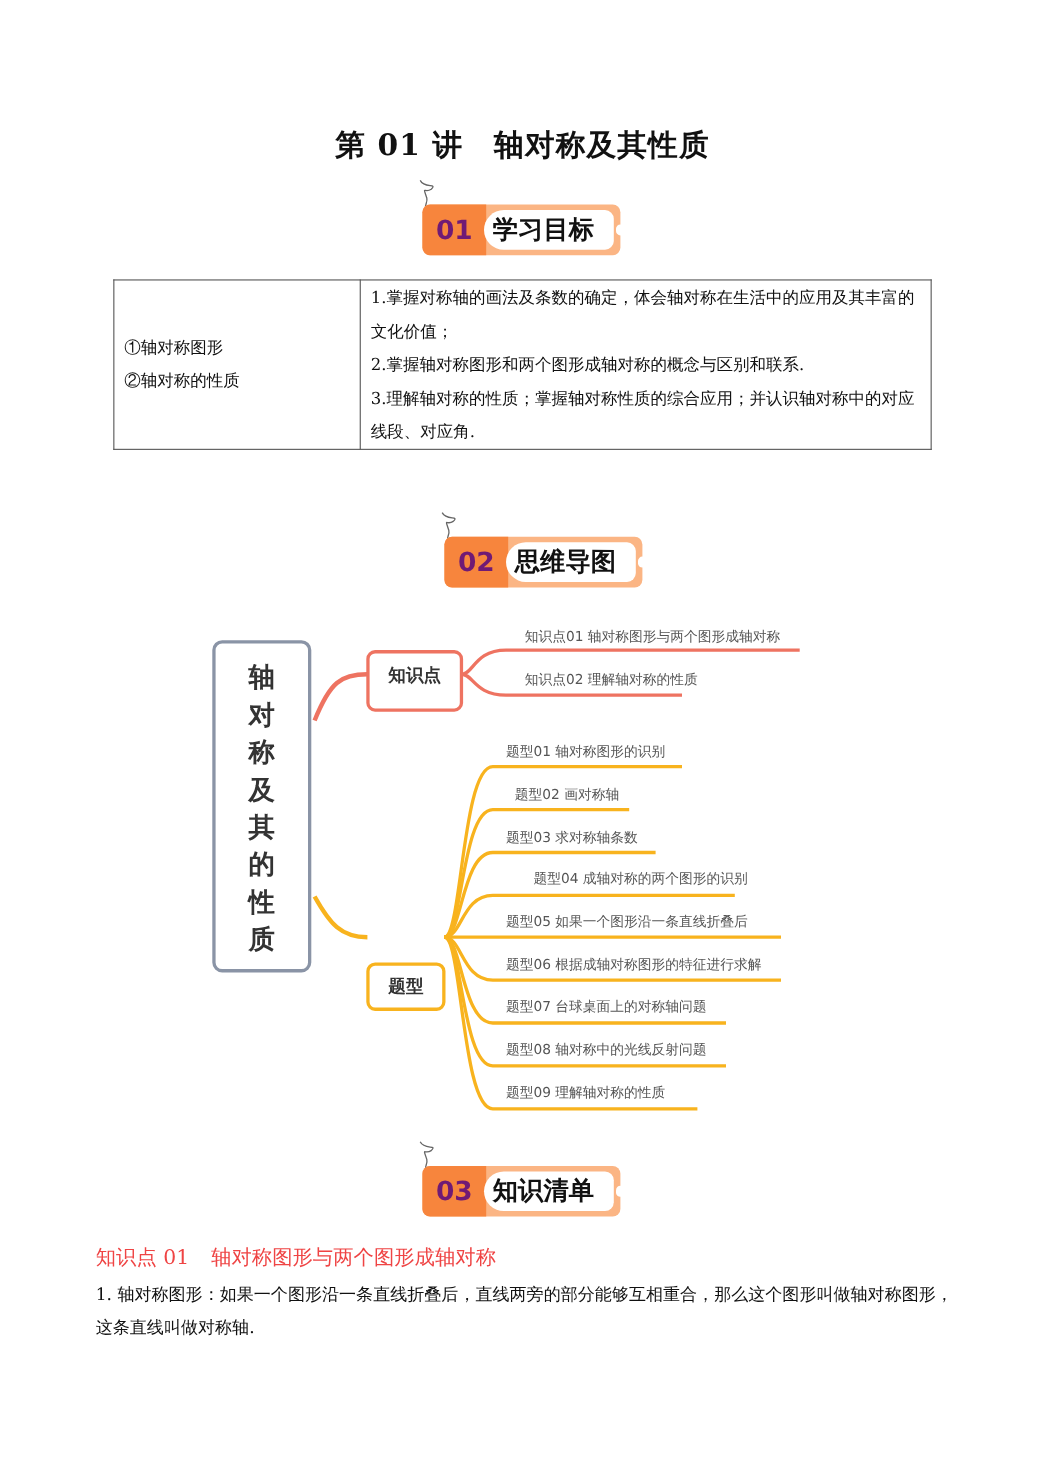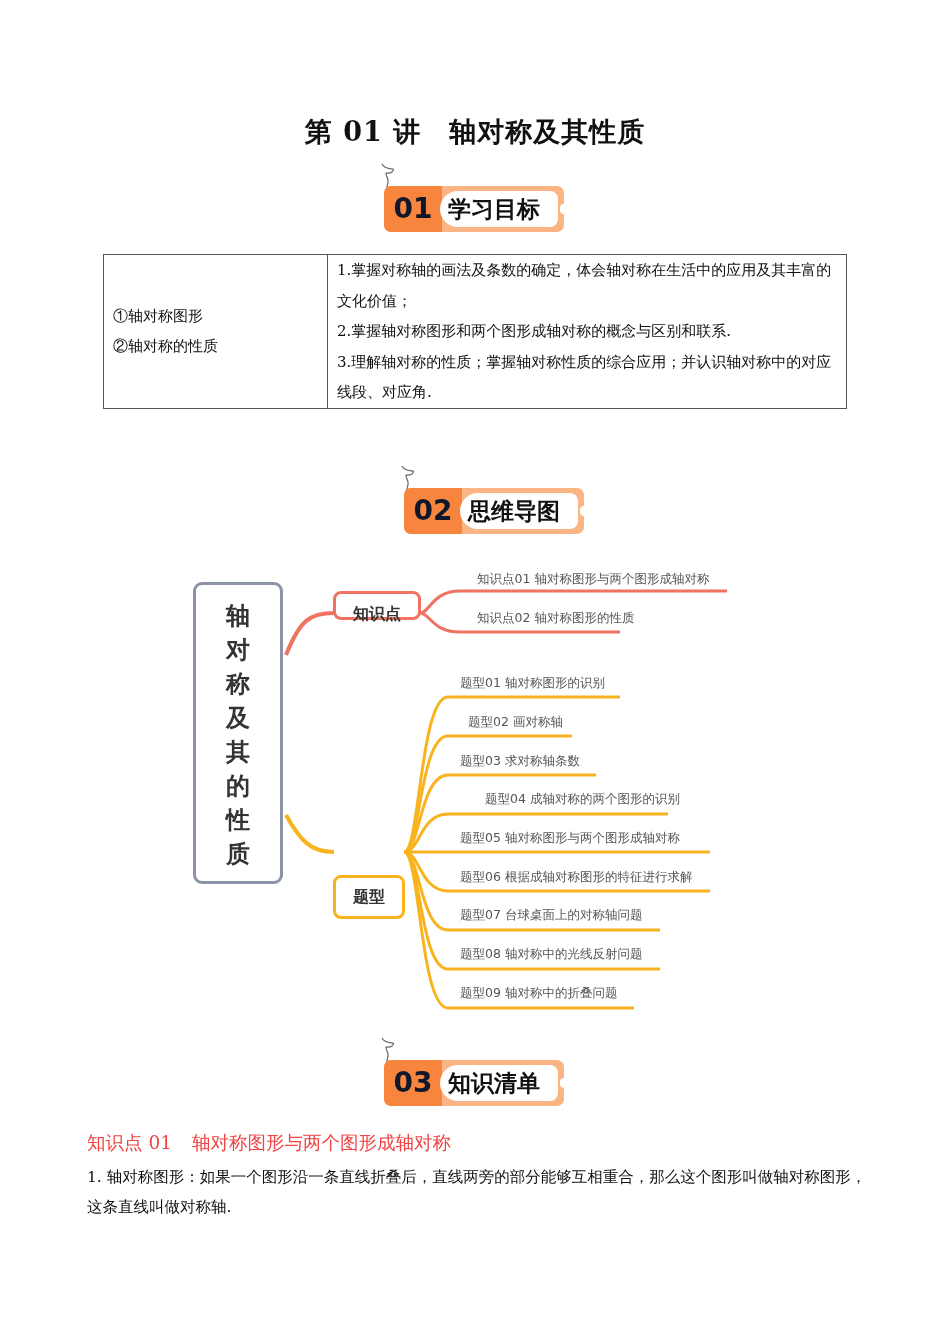--- a/index.html
+++ b/index.html
@@ -8,23 +8,23 @@
   .title { position:absolute; top:114px; left:0; width:950px; text-align:center;
            font-size:27px; font-weight:bold; letter-spacing:1px; }
   .title .sp { display:inline-block; width:28px; }
 
   
   .badge { position:absolute; width:182px; height:50px; }
   .badge .curl { position:absolute; left:-6px; top:-14px; width:24px; height:30px; }
   .badge .shell { position:absolute; left:0; top:10px; width:180px; height:46px;
                   background:#fbb584; border-radius:7px; }
   .badge .num { position:absolute; left:0; top:10px; width:58px; height:46px;
-                background:#f7853d; border-radius:7px 0 0 7px; color:#0f172a;
+                background:#f7853d; border-radius:7px 0 0 7px; color:#701a75;
                 font-family:"DejaVu Sans","Liberation Sans",sans-serif; font-weight:bold;
-                font-size:28px; line-height:46px; text-align:center; }
+                font-size:24px; line-height:46px; text-align:center; }
   .badge .lbl { position:absolute; left:56px; top:15px; width:118px; height:36px;
                 background:#fff; border-radius:18px 8px 8px 18px; color:#111;
                 font-family:"DejaVu Sans","Liberation Sans",sans-serif; font-weight:bold;
                 font-size:23px; line-height:36px; text-align:left; padding-left:8px; box-sizing:border-box; }
   .badge .notch { position:absolute; left:176px; top:28px; width:8px; height:10px;
                   background:#fff; border-radius:5px; }
 
   
   table.goals { position:absolute; top:254px; left:103px; width:744px; border-collapse:collapse;
                 font-size:15px; }
@@ -120,35 +120,35 @@
     <span>轴</span>
     <span>对</span>
     <span>称</span>
     <span>及</span>
     <span>其</span>
     <span>的</span>
     <span>性</span>
     <span>质</span>
   </div>
 
-  <div class="mm-node" style="left:333px; top:31px; width:88px; height:29px; line-height:40px; border-color:#ee7361;">知识点</div>
+  <div class="mm-node" style="left:333px; top:31px; width:88px; height:56px; line-height:40px; border-color:#ee7361;">知识点</div>
   <div class="mm-node" style="left:333px; top:271px; width:72px; height:44px; line-height:38px; border-color:#f8b31e;margin-top:44px;">题型</div>
 
   <div class="mm-leaf" style="left:477px; top:11px;">知识点01  轴对称图形与两个图形成轴对称</div>
-  <div class="mm-leaf" style="left:477px; top:50px;">知识点02  轴对称图形的性质</div>
+  <div class="mm-leaf" style="left:477px; top:50px;">知识点02  理解轴对称的性质</div>
 
   <div class="mm-leaf" style="left:460px; top:115px;">题型01  轴对称图形的识别</div>
   <div class="mm-leaf" style="left:468px; top:154px;">题型02  画对称轴</div>
   <div class="mm-leaf" style="left:460px; top:193px;">题型03  求对称轴条数</div>
   <div class="mm-leaf" style="left:485px; top:231px;">题型04  成轴对称的两个图形的识别</div>
-  <div class="mm-leaf" style="left:460px; top:270px;">题型05  轴对称图形与两个图形成轴对称</div>
+  <div class="mm-leaf" style="left:460px; top:270px;">题型05  如果一个图形沿一条直线折叠后</div>
   <div class="mm-leaf" style="left:460px; top:309px;">题型06  根据成轴对称图形的特征进行求解</div>
   <div class="mm-leaf" style="left:460px; top:347px;">题型07  台球桌面上的对称轴问题</div>
   <div class="mm-leaf" style="left:460px; top:386px;">题型08  轴对称中的光线反射问题</div>
-  <div class="mm-leaf" style="left:460px; top:425px;">题型09  轴对称中的折叠问题</div>
+  <div class="mm-leaf" style="left:460px; top:425px;">题型09  理解轴对称的性质</div>
 </div>
 
 <div class="badge" style="left:384px; top:1050px;">
   <svg class="curl" viewBox="0 0 24 30">
       <path d="M4 2 C8 10,20 4,14 10 C8 14,6 6,10 18 C11 22,8 24,9 27" stroke="#666" stroke-width="1.2" fill="none"></path>
     </svg>
   <div class="shell"></div>
   <div class="num">03</div>
   <div class="lbl">知识清单</div>
   <div class="notch"></div>

